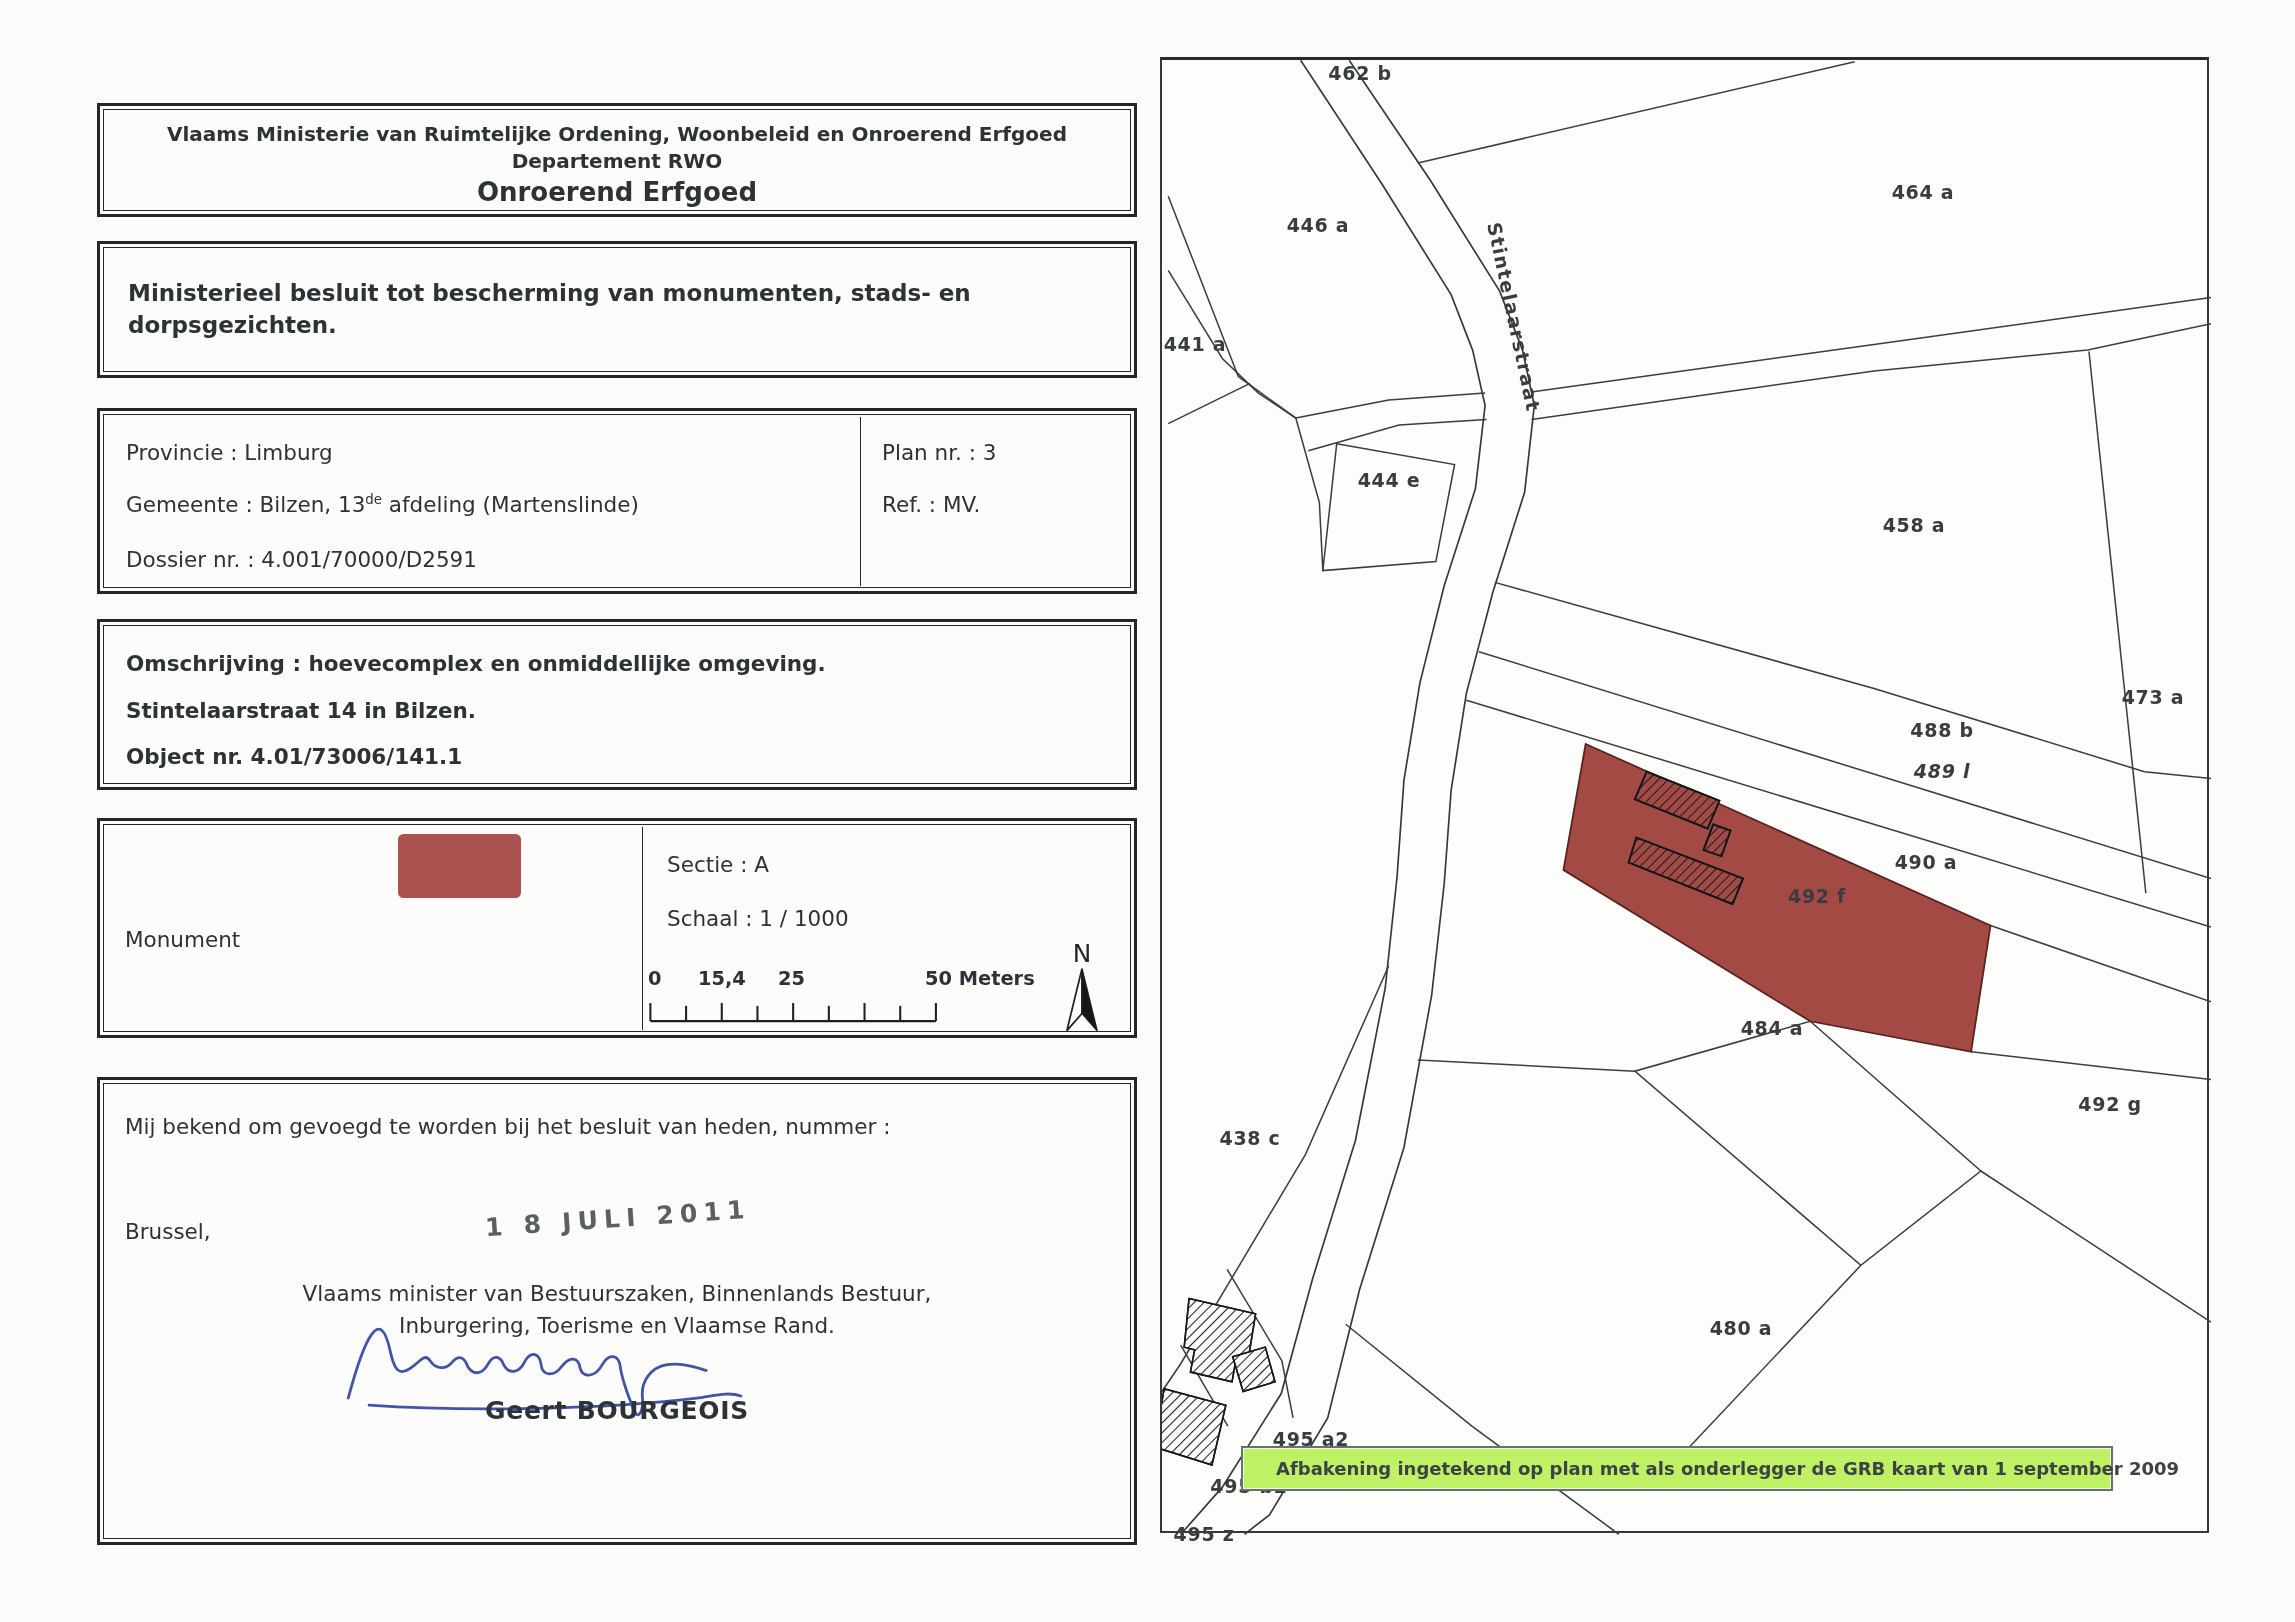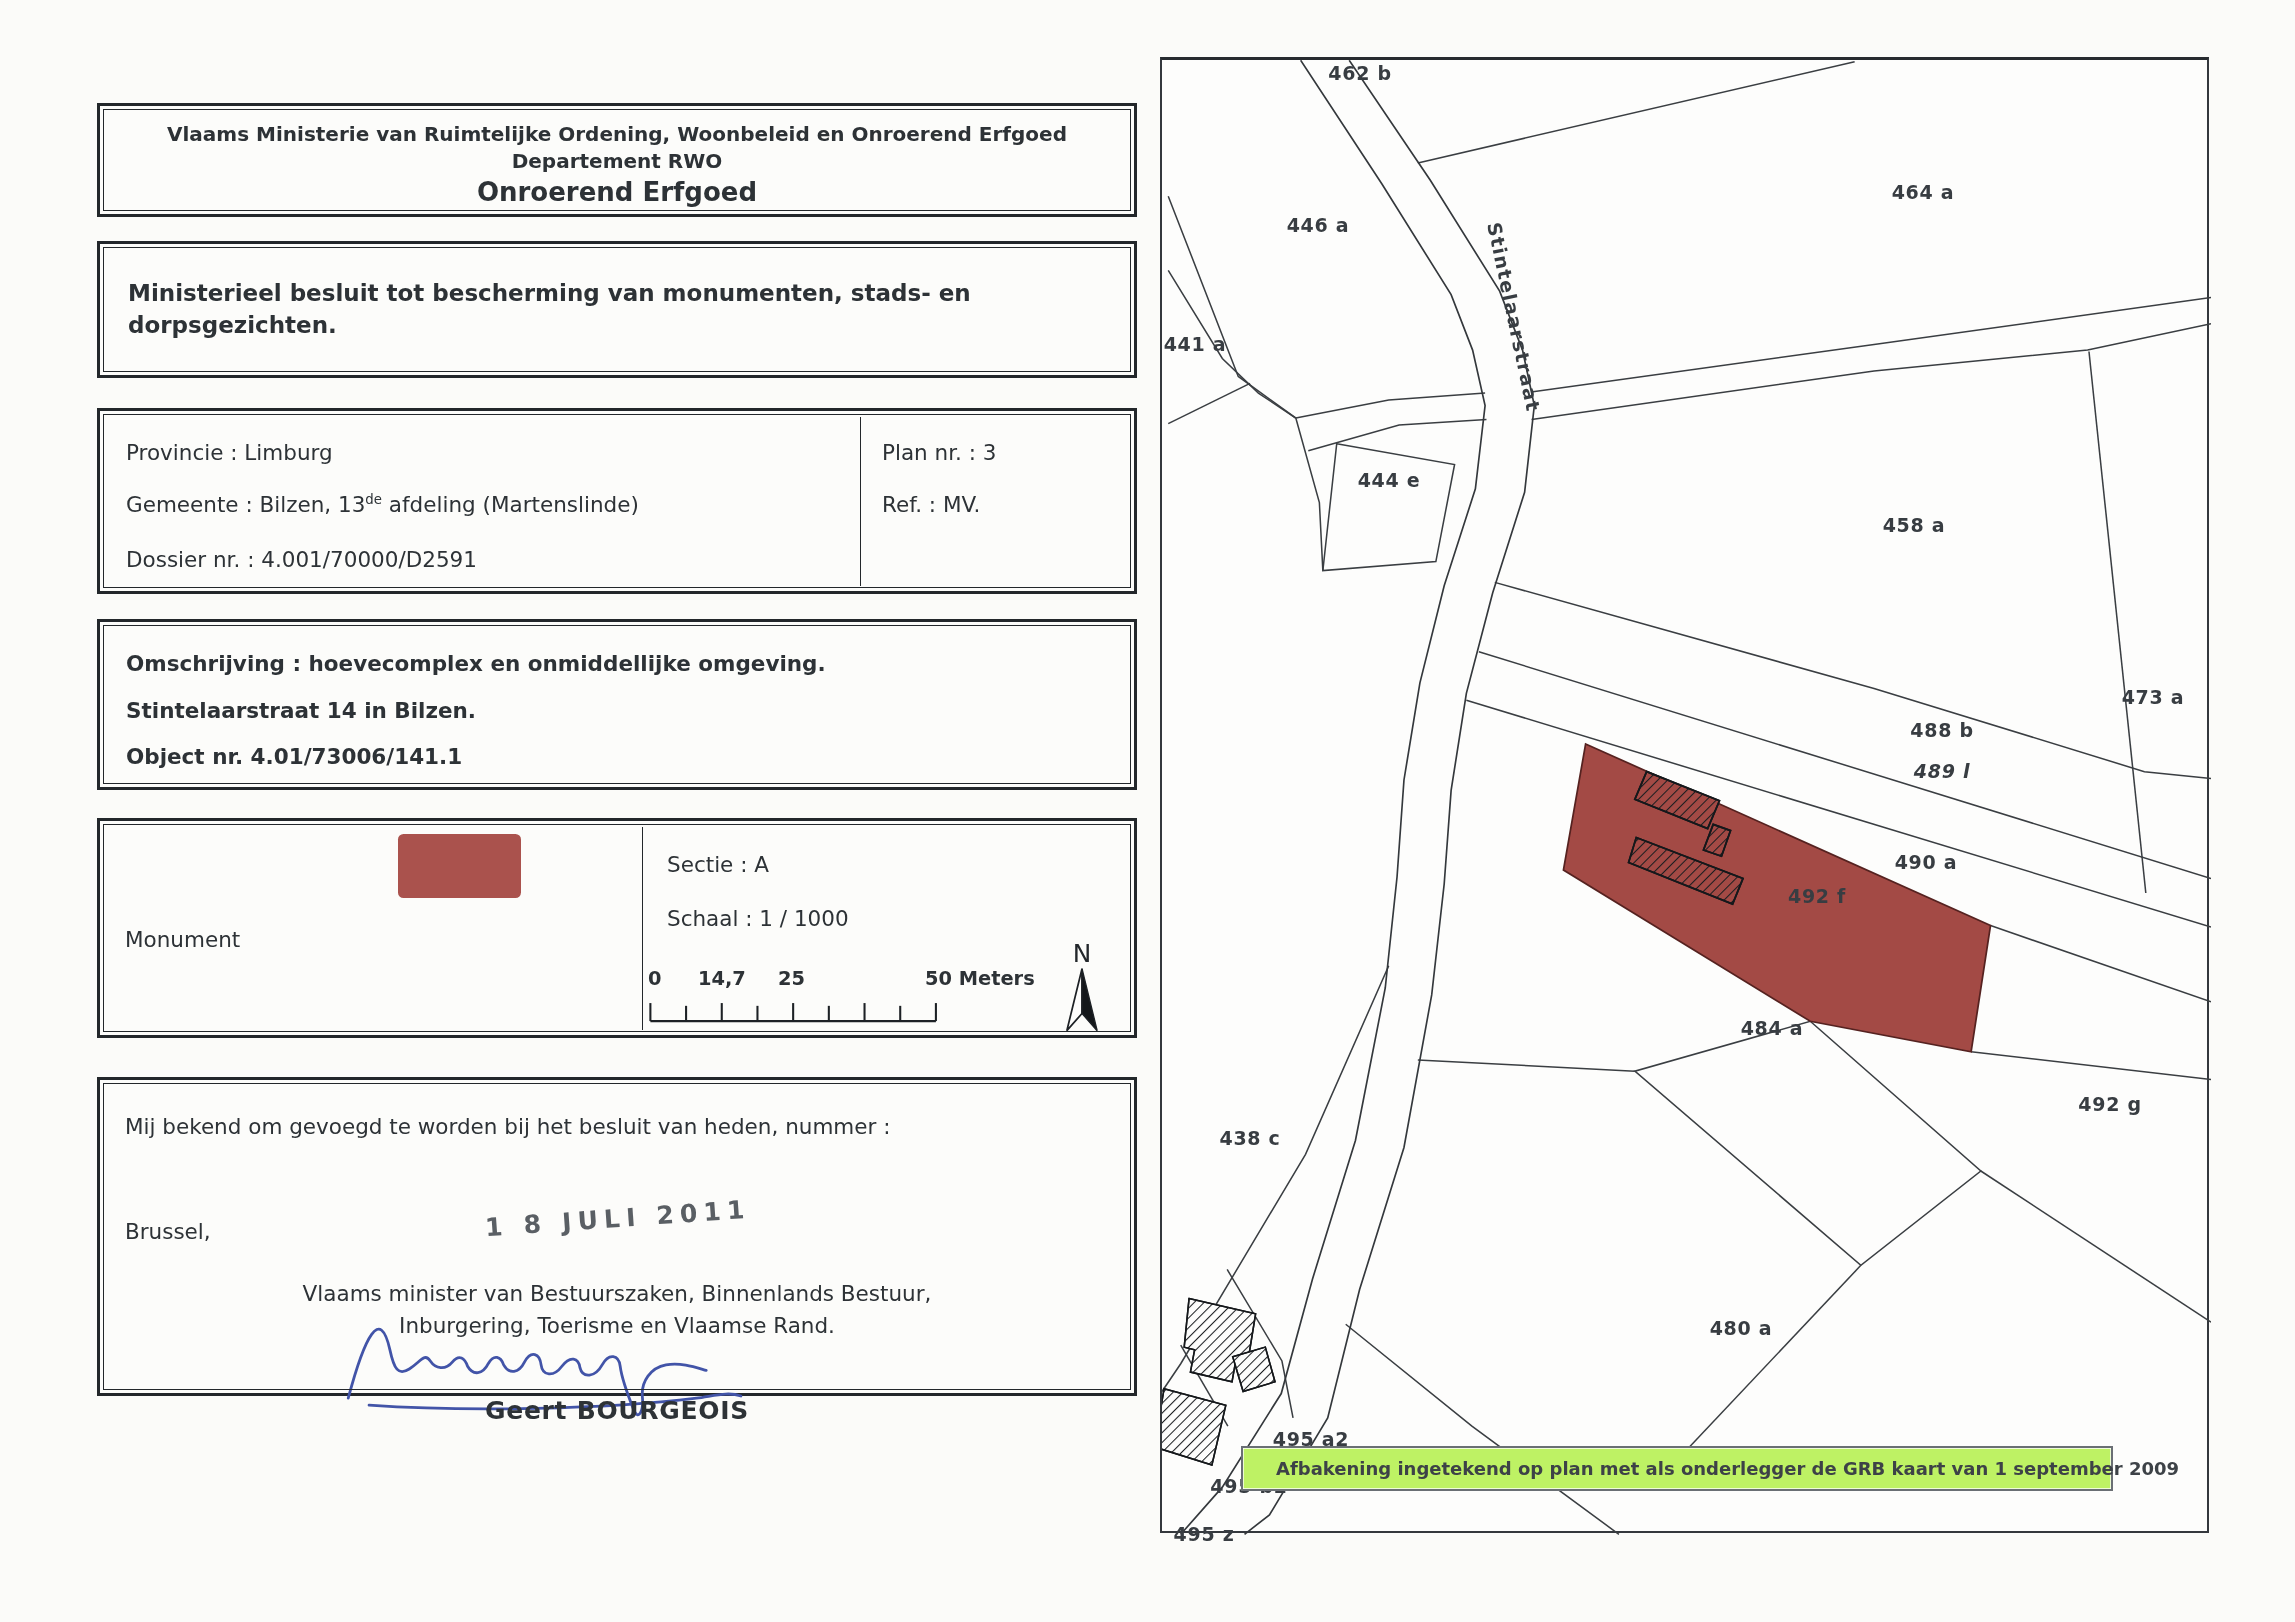--- a/index.html
+++ b/index.html
@@ -74,21 +74,21 @@
 
   <div class="dbox" style="top:818px;height:220px;">
     <div class="inner t31">
       <div class="abs" style="left:542px;top:5.5px;bottom:5.5px;width:1.4px;background:#23272b;"></div>
       <div class="abs" style="left:25px;top:103px;">Monument</div>
       <div id="monument-swatch" style="background: rgb(170, 82, 77);"></div>
       <div class="abs" style="left:567px;top:28px;">Sectie : A</div>
       <div class="abs" style="left:567px;top:82px;">Schaal : 1 / 1000</div>
 
       <span class="sc-lab" style="left:548px;top:144px;">0</span>
-      <span class="sc-lab" style="left:598px;top:144px;">14,7</span>
+      <span class="sc-lab" style="left:598px;top:144px;">15,4</span>
       <span class="sc-lab" style="left:678px;top:144px;">25</span>
       <span class="sc-lab" style="left:825px;top:144px;">50 Meters</span>
 
       <svg class="abs" style="left:549px;top:175px;" width="298" height="28" viewBox="0 0 430 40">
         <line x1="2" y1="36" x2="414" y2="36" stroke="#1d2125" stroke-width="3"></line>
         <g stroke="#1d2125" stroke-width="3">
           <line x1="2" y1="10" x2="2" y2="36"></line>
             <line x1="53.5" y1="14" x2="53.5" y2="36"></line>
           <line x1="105" y1="10" x2="105" y2="36"></line>
             <line x1="156.5" y1="14" x2="156.5" y2="36"></line>
@@ -101,21 +101,21 @@
       </svg>
 
       <svg class="abs" style="left:951px;top:121px;font-size:31px" width="62" height="94" viewBox="0 0 90 135">
         <text x="45" y="28" text-anchor="middle" font-size="36" fill="#23272b" font-family="DejaVu Sans, sans-serif">N</text>
         <polygon points="45,38 23,128 45,103" fill="#fdfdfc" stroke="#1d2125" stroke-width="2.5"></polygon>
         <polygon points="45,38 67,128 45,103" fill="#14171a" stroke="#1d2125" stroke-width="2"></polygon>
       </svg>
     </div>
   </div>
 
-  <div class="dbox" style="top:1077px;height:319px;">
+  <div class="dbox" style="top:1077px;height:468px;">
     <div class="inner t31">
       <div class="abs" style="left:25px;top:30.5px;">Mij bekend om gevoegd te worden bij het besluit van heden, nummer :</div>
       <div class="abs" style="left:25px;top:136px;">Brussel,</div>
       <div id="date-stamp">1 8 JULI 2011</div>
       <div class="abs c" style="left:0;right:0;top:198px;">Vlaams minister van Bestuurszaken, Binnenlands Bestuur,</div>
       <div class="abs c" style="left:0;right:0;top:230px;">Inburgering, Toerisme en Vlaamse Rand.</div>
 
       <svg class="abs" style="left:208px;top:214px;" width="444" height="132" viewBox="0 0 640 190">
         <g fill="none" stroke="#4254a8" stroke-width="4" stroke-linecap="round" id="sig-g">
           <path d="M58,150 C82,60 104,18 118,80 C124,108 130,118 146,108 C162,98 168,84 176,96 C184,108 198,110 208,98

